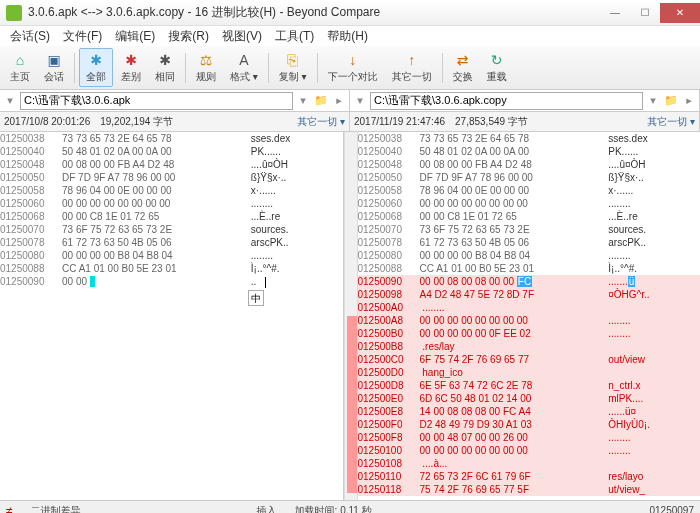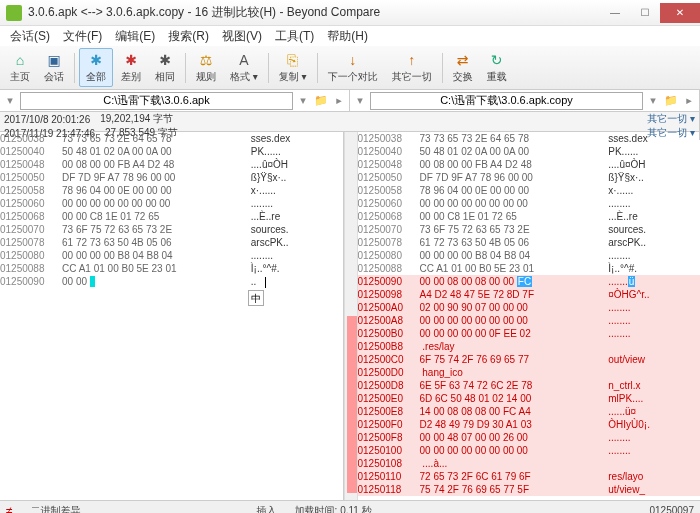--- a/index.html
+++ b/index.html
@@ -11,23 +11,23 @@
 .win-btn { width: 30px; height: 20px; display: flex; align-items: center; justify-content: center; font-size: 10px; color: #666; }
 .win-close { background: #c75050; color: #fff; width: 40px; }
 .menubar { height: 20px; display: flex; align-items: center; padding: 0 4px; gap: 1px; }
 .menu-item { padding: 18px 6px; font-size: 12px; color: #333; }
 .toolbar { height: 44px; background: linear-gradient(#fafafa,#ececec); border-bottom: 1px solid #ccc; display: flex; align-items: center; padding: 0 4px; gap: 2px; }
 .tb-btn { display: flex; flex-direction: column; align-items: center; padding: 2px 6px; font-size: 10px; color: #444; min-width: 32px; }
 .tb-icon { width: 18px; height: 18px; margin-bottom: 1px; display: flex; align-items: center; justify-content: center; font-size: 14px; }
 .tb-sep { width: 1px; height: 30px; background: #ccc; margin: 0 2px; }
 .path-row { height: 22px; display: flex; border-bottom: 1px solid #ccc; }
 .path-cell { flex: 1; display: flex; align-items: center; border-right: 1px solid #ccc; padding: 0 2px; gap: 2px; }
-.path-input { flex: 1; height: 18px; border: 1px solid #aaa; padding: 0 3px; font-size: 11px; text-align: center; }
+.path-input { flex: 1; height: 18px; border: 1px solid #aaa; padding: 0 3px; font-size: 11px; }
 .path-icon { width: 16px; height: 16px; display: flex; align-items: center; justify-content: center; color: #888; font-size: 11px; }
-.header-row { height: 20px; display: flex; background: #f4f4f4; border-bottom: 1px solid #ccc; flex-direction: column; }
+.header-row { height: 20px; display: flex; background: #f4f4f4; border-bottom: 1px solid #ccc; }
 .header-cell { flex: 1; display: flex; align-items: center; padding: 0 4px; font-size: 10px; color: #333; gap: 10px; border-right: 1px solid #ccc; }
 .hc-time { flex: 0 0 auto; }
 .hc-size { flex: 0 0 auto; }
 .hc-misc { margin-left: auto; color: #369; }
 .compare-area { height: 368px; display: flex; }
 .pane { flex: 1; overflow: hidden; font-family: "Consolas","Courier New",monospace; font-size: 10px; line-height: 13px; position: relative; }
 .pane-left { border-right: 1px solid #ccc; }
 .hex-line { display: flex; white-space: pre; }
 .addr { color: #888; width: 62px; }
 .hex { color: #666; width: 186px; }
@@ -179,21 +179,21 @@
       <div class="hex-line"><span class="addr">01250050 </span><span class="hex">DF 7D 9F A7 78 96 00 00</span><span class="ascii"> ß}Ÿ§x·..</span></div>
       <div class="hex-line"><span class="addr">01250058 </span><span class="hex">78 96 04 00 0E 00 00 00</span><span class="ascii"> x·......</span></div>
       <div class="hex-line"><span class="addr">01250060 </span><span class="hex">00 00 00 00 00 00 00 00</span><span class="ascii"> ........</span></div>
       <div class="hex-line"><span class="addr">01250068 </span><span class="hex">00 00 C8 1E 01 72 65</span><span class="ascii"> ...È..re</span></div>
       <div class="hex-line"><span class="addr">01250070 </span><span class="hex">73 6F 75 72 63 65 73 2E</span><span class="ascii"> sources.</span></div>
       <div class="hex-line"><span class="addr">01250078 </span><span class="hex">61 72 73 63 50 4B 05 06</span><span class="ascii"> arscPK..</span></div>
       <div class="hex-line"><span class="addr">01250080 </span><span class="hex">00 00 00 00 B8 04 B8 04</span><span class="ascii"> ........</span></div>
       <div class="hex-line"><span class="addr">01250088 </span><span class="hex">CC A1 01 00 B0 5E 23 01</span><span class="ascii"> Ì¡..°^#.</span></div>
       <div class="hex-line diff"><span class="addr">01250090 </span><span class="hex">00 00 08 00 08 00 00 <span class="mark-blue">FC</span></span><span class="ascii"> .......<span class="mark-blue">ü</span></span></div>
       <div class="hex-line diff"><span class="addr">01250098 </span><span class="hex">A4 D2 48 47 5E 72 8D 7F</span><span class="ascii"> ¤ÒHG^r..</span></div>
-      <div class="hex-line diff"><span class="addr">012500A0 </span><span class="hex">02 00 90 90 07 00 00 00</span><span class="ascii"> ........</span></div>
+      <div class="hex-line diff"><span class="addr">012500A0 </span><span class="ascii"> ........</span></div>
       <div class="hex-line diff"><span class="addr">012500A8 </span><span class="hex">00 00 00 00 00 00 00 00</span><span class="ascii"> ........</span></div>
       <div class="hex-line diff"><span class="addr">012500B0 </span><span class="hex">00 00 00 00 00 0F EE 02</span><span class="ascii"> ........</span></div>
       <div class="hex-line diff"><span class="addr">012500B8 </span><span class="ascii"> .res/lay</span></div>
       <div class="hex-line diff"><span class="addr">012500C0 </span><span class="hex">6F 75 74 2F 76 69 65 77</span><span class="ascii"> out/view</span></div>
       <div class="hex-line diff"><span class="addr">012500D0 </span><span class="ascii"> hang_ico</span></div>
       <div class="hex-line diff"><span class="addr">012500D8 </span><span class="hex">6E 5F 63 74 72 6C 2E 78</span><span class="ascii"> n_ctrl.x</span></div>
       <div class="hex-line diff"><span class="addr">012500E0 </span><span class="hex">6D 6C 50 48 01 02 14 00</span><span class="ascii"> mlPK....</span></div>
       <div class="hex-line diff"><span class="addr">012500E8 </span><span class="hex">14 00 08 08 08 00 FC A4</span><span class="ascii"> ......ü¤</span></div>
       <div class="hex-line diff"><span class="addr">012500F0 </span><span class="hex">D2 48 49 79 D9 30 A1 03</span><span class="ascii"> ÒHIyÙ0¡.</span></div>
       <div class="hex-line diff"><span class="addr">012500F8 </span><span class="hex">00 00 48 07 00 00 26 00</span><span class="ascii"> ........</span></div>

